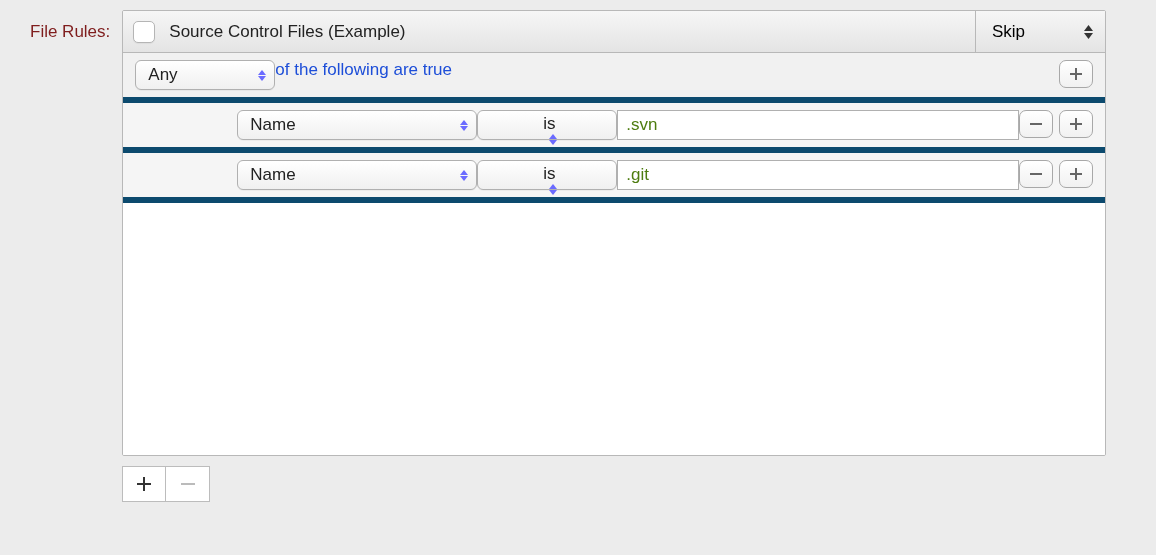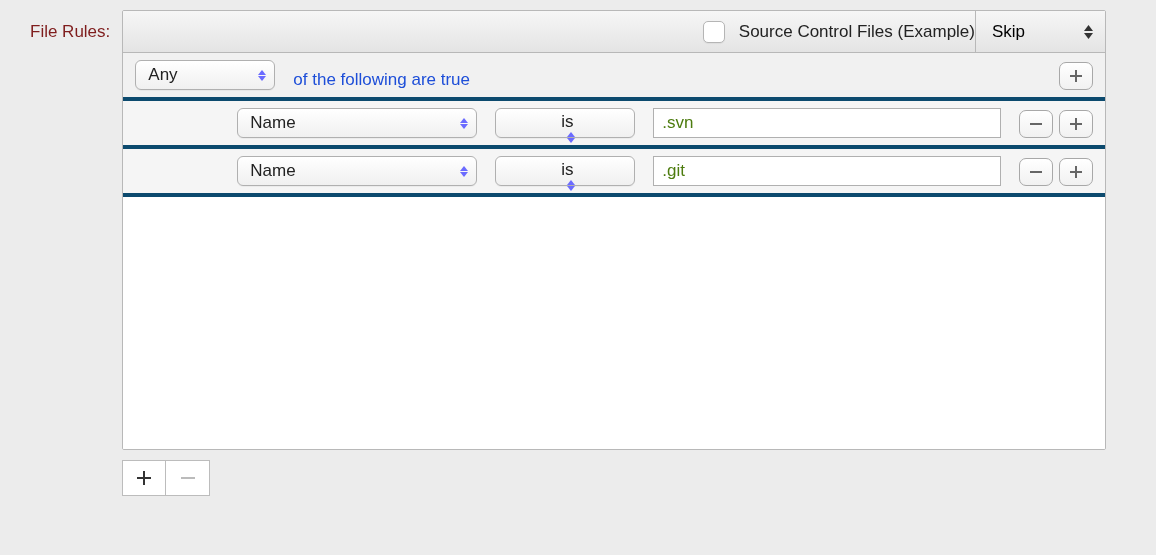--- a/index.html
+++ b/index.html
@@ -39,21 +39,20 @@
       background: linear-gradient(#f6f6f6, #e4e4e4);
       border-bottom: 1px solid #b8b8b8;
       height: 42px;
     }
     .header-left {
       display: flex;
       align-items: center;
       flex: 1;
       padding-left: 10px;
       gap: 14px;
-      justify-content: flex-end;
     }
     .checkbox {
       width: 22px;
       height: 22px;
       background: #fff;
       border: 1px solid #b5b5b5;
       border-radius: 5px;
       box-shadow: inset 0 1px 0 rgba(255,255,255,0.7), 0 1px 1px rgba(0,0,0,0.05);
       flex-shrink: 0;
     }
@@ -75,25 +74,25 @@
       display: flex;
       flex-direction: column;
       align-items: center;
       line-height: 0;
       gap: 2px;
     }
     .updown-arrows svg { display: block; }
 
     .condition-row {
       display: flex;
-      align-items: flex-end;
+      align-items: flex-start;
       padding: 7px 12px;
-      gap: 18px;
+      gap: 0;
       background: #f5f5f5;
-      border-bottom: 4px solid #0c4a6e;
+      border-bottom: 6px solid #0c4a6e;
     }
     .condition-row.nested {
       padding-left: 78px;
     }
     .condition-row.nested .segmented-btn-group { margin-left: auto; }
 
     .group-row {
       background: #f1f1f1;
     }
     .group-row .cond-text { flex: 1; }

